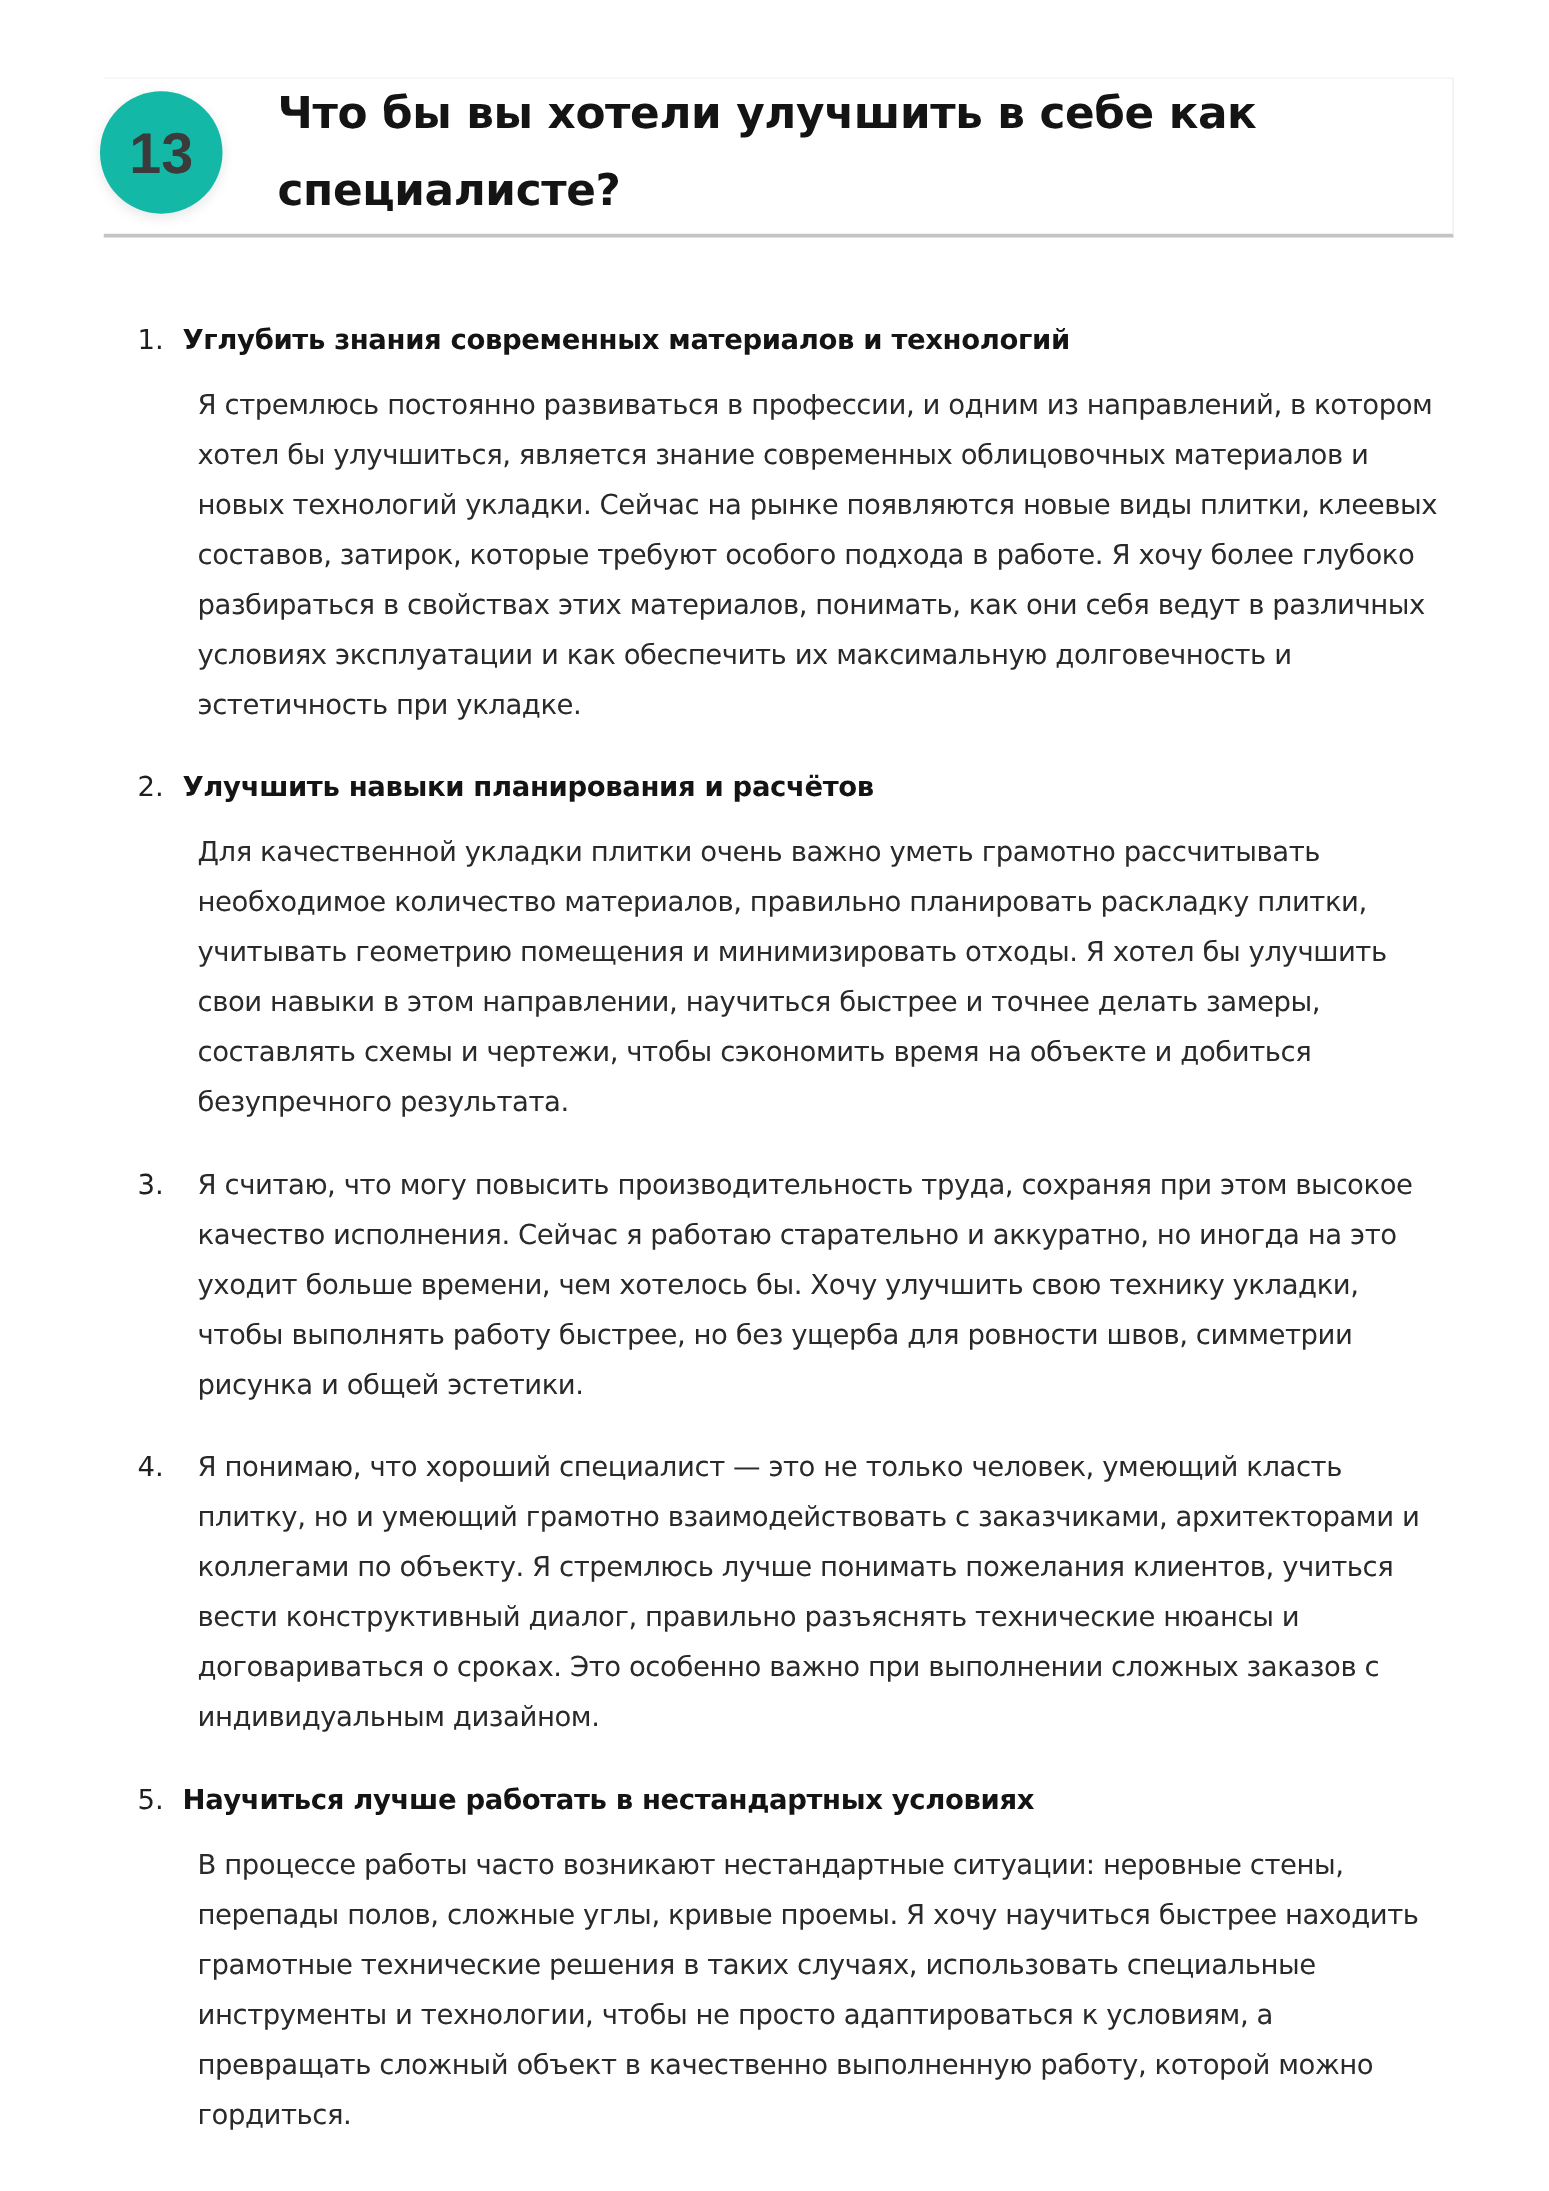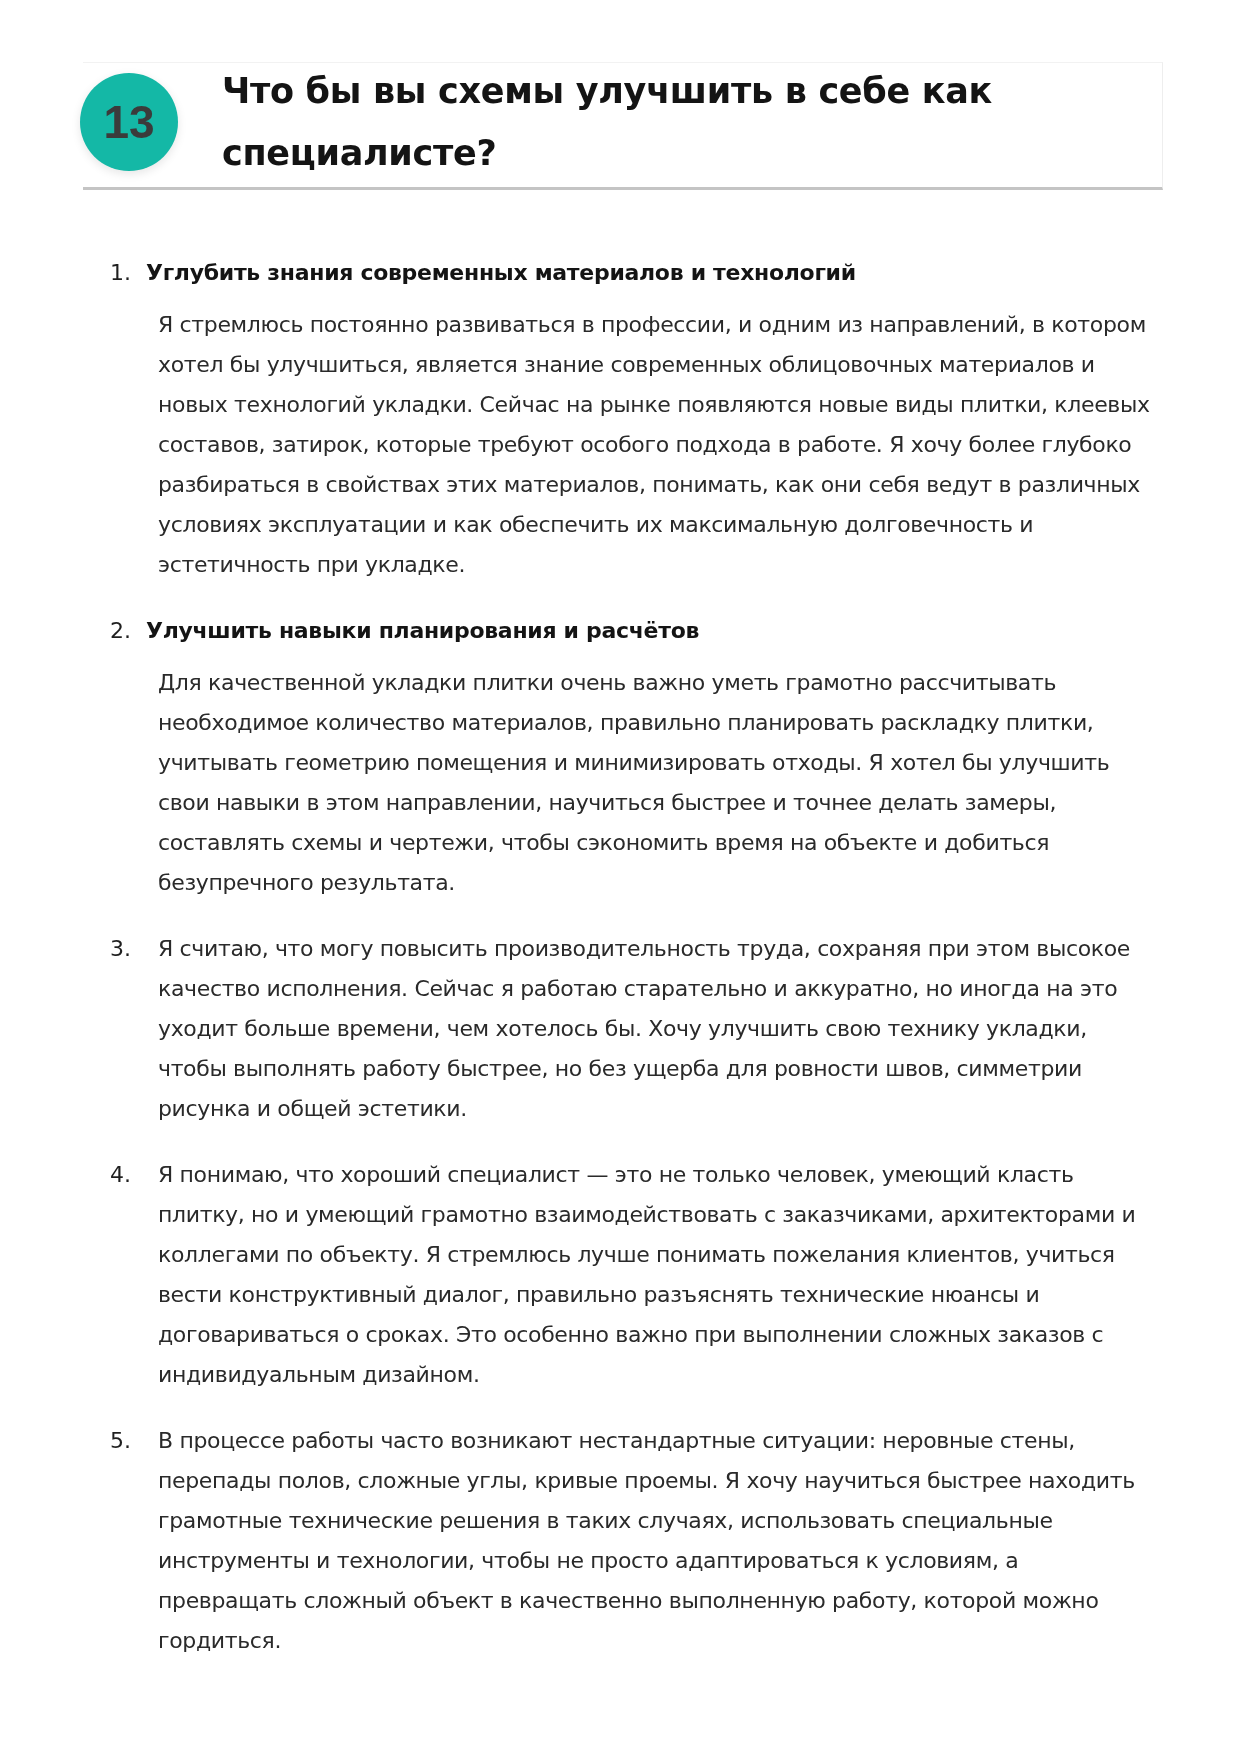--- a/index.html
+++ b/index.html
@@ -46,21 +46,21 @@
   .item-body {
     font-size: 22px; line-height: 40px; color: #2a2a2a;
     letter-spacing: -0.35px; margin: 12px;
   }
 </style>
 </head>
 <body>
 
 <div class="header"></div>
 <div class="badge">13</div>
-<h1 class="title">Что бы вы схемы улучшить в себе как специалисте?</h1>
+<h1 class="title">Что бы вы хотели улучшить в себе как специалисте?</h1>
 
 <ol class="list">
   <li class="item">
     <span class="num">1.</span>
     <div class="item-title">Углубить знания современных материалов и технологий</div>
     <p class="item-body">Я стремлюсь постоянно развиваться в профессии, и одним из направлений, в котором хотел бы улучшиться, является знание современных облицовочных материалов и новых технологий укладки. Сейчас на рынке появляются новые виды плитки, клеевых составов, затирок, которые требуют особого подхода в работе. Я хочу более глубоко разбираться в свойствах этих материалов, понимать, как они себя ведут в различных условиях эксплуатации и как обеспечить их максимальную долговечность и эстетичность при укладке.</p>
   </li>
   <li class="item">
     <span class="num">2.</span>
     <div class="item-title">Улучшить навыки планирования и расчётов</div>
@@ -69,15 +69,16 @@
   <li class="item">
     <span class="num">3.</span>
     <p class="item-body">Я считаю, что могу повысить производительность труда, сохраняя при этом высокое качество исполнения. Сейчас я работаю старательно и аккуратно, но иногда на это уходит больше времени, чем хотелось бы. Хочу улучшить свою технику укладки, чтобы выполнять работу быстрее, но без ущерба для ровности швов, симметрии рисунка и общей эстетики.</p>
   </li>
   <li class="item">
     <span class="num">4.</span>
     <p class="item-body">Я понимаю, что хороший специалист — это не только человек, умеющий класть плитку, но и умеющий грамотно взаимодействовать с заказчиками, архитекторами и коллегами по объекту. Я стремлюсь лучше понимать пожелания клиентов, учиться вести конструктивный диалог, правильно разъяснять технические нюансы и договариваться о сроках. Это особенно важно при выполнении сложных заказов с индивидуальным дизайном.</p>
   </li>
   <li class="item">
     <span class="num">5.</span>
+    <div class="item-title">Научиться лучше работать в нестандартных условиях</div>
     <p class="item-body">В процессе работы часто возникают нестандартные ситуации: неровные стены, перепады полов, сложные углы, кривые проемы. Я хочу научиться быстрее находить грамотные технические решения в таких случаях, использовать специальные инструменты и технологии, чтобы не просто адаптироваться к условиям, а превращать сложный объект в качественно выполненную работу, которой можно гордиться.</p>
   </li>
 </ol>
 
 </body></html>

